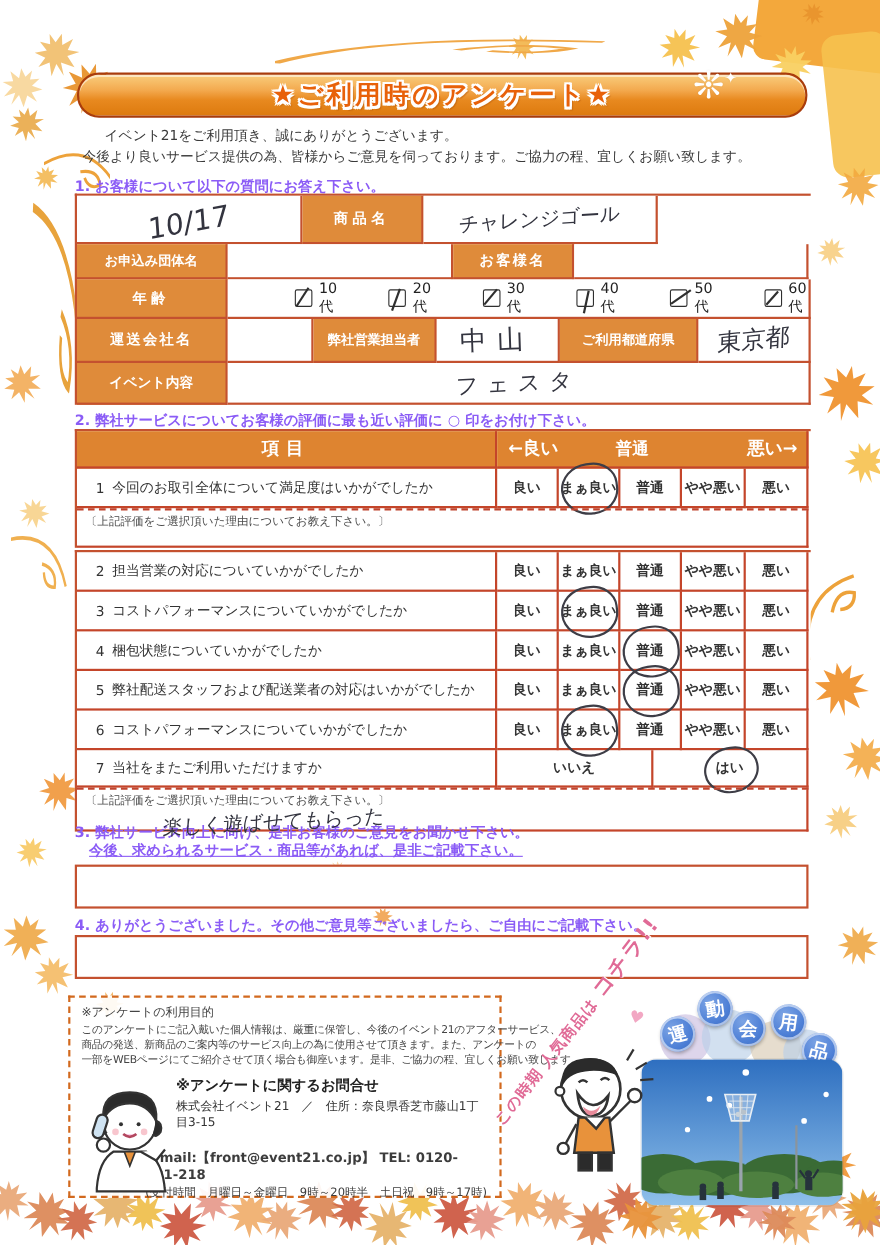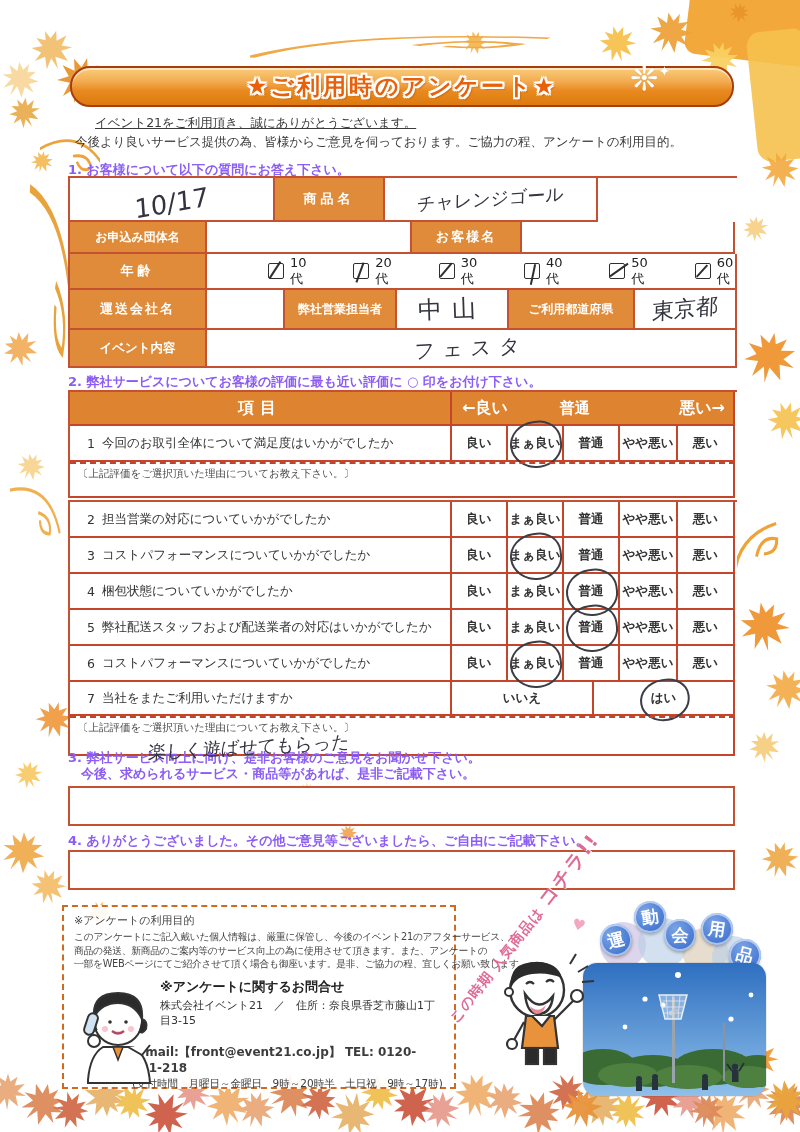--- a/index.html
+++ b/index.html
@@ -23,21 +23,21 @@
     font-size:23px;font-weight:bold;letter-spacing:3px;color:#e8610a;
     text-shadow:-2px -2px 0 #fff,2px -2px 0 #fff,-2px 2px 0 #fff,2px 2px 0 #fff,
       0 -2px 0 #fff,0 2px 0 #fff,-2px 0 0 #fff,2px 0 0 #fff,3px 3px 1px rgba(160,70,0,.35);
   }
   .banner-star{left:630px;top:58px;font-size:34px;color:#fff;z-index:2;
     text-shadow:0 0 2px rgba(0,0,0,.08);}
   .banner-star small{font-size:14px;position:relative;top:-14px;}
 
   
   .intro{left:75px;top:113px;font-size:12.5px;line-height:19px;color:#3a3a3a;}
-  .intro .l1{padding-left:20px;text-decoration:underline;}
+  .intro .l1{padding-left:20px;}
 
   
   .sec-h{font-size:13px;font-weight:bold;color:#8b5cf6;}
 
   
   .tbl{border-top:2px solid #c4512f;border-left:2px solid #c4512f;background:#fff;}
   .trow{display:flex;}
   .cell{box-sizing:border-box;border-right:2px solid #c4512f;border-bottom:2px solid #c4512f;
         display:flex;align-items:center;position:relative;}
   .hdrc{background:#df8b3a;color:#fff;font-weight:bold;justify-content:center;font-size:13px;}
@@ -324,21 +324,21 @@
 
 <div class="content">
 
   <div class="abs banner">
     <span class="banner-title">★ご利用時のアンケート★</span>
   </div>
   <div class="abs banner-star">❊<small>✦</small></div>
 
   <div class="abs intro">
     <div class="l1">イベント21をご利用頂き、誠にありがとうございます。</div>
-    <div>今後より良いサービス提供の為、皆様からご意見を伺っております。ご協力の程、アンケートの利用目的。</div>
+    <div>今後より良いサービス提供の為、皆様からご意見を伺っております。ご協力の程、宜しくお願い致します。</div>
   </div>
 
   <div class="abs sec-h" style="left:68px;top:161px;">1. お客様について以下の質問にお答え下さい。</div>
 
   <div class="abs tbl" style="left:68px;top:176px;width:667px;">
     <div class="trow" style="height:44px;">
       <div class="cell valc" style="width:205px;">
         <span class="hand" style="font-size:26px;transform:rotate(-10deg) skewX(-6deg);position:relative;top:4px;">10/17</span>
       </div>
       <div class="cell hdrc sp4" style="width:110px;">商品名</div>
@@ -504,21 +504,21 @@
     <div class="trow" style="height:40px;">
       <div class="cell reasonrow" style="width:665px;">
         <span class="reasonlabel">〔上記評価をご選択頂いた理由についてお教え下さい。〕</span>
         <span class="hand" style="font-size:18px;margin-left:70px;transform:rotate(-3deg) skewX(-6deg);">楽しく遊ばせてもらった</span>
       </div>
     </div>
   </div>
 
   <div class="abs sec-h" style="left:68px;top:750px;line-height:16px;">
     <div>3. 弊社サービス向上に向け、是非お客様のご意見をお聞かせ下さい。</div>
-    <div style="padding-left:13px;">今後、求められるサービス・商品等があれば、是非ご記載下さい。</div>
+    <div style="padding-left:13px;text-decoration:underline;">今後、求められるサービス・商品等があれば、是非ご記載下さい。</div>
   </div>
   <div class="abs freebox" style="left:68px;top:786px;width:663px;height:36px;"></div>
 
   <div class="abs sec-h" style="left:68px;top:832px;">4. ありがとうございました。その他ご意見等ございましたら、ご自由にご記載下さい。</div>
   <div class="abs freebox" style="left:68px;top:850px;width:663px;height:36px;"></div>
 
   <div class="abs footbox">
     <div class="fp-title">※アンケートの利用目的</div>
     <div class="fp-line">このアンケートにご記入戴いた個人情報は、厳重に保管し、今後のイベント21のアフターサービス、</div>
     <div class="fp-line">商品の発送、新商品のご案内等のサービス向上の為に使用させて頂きます。また、アンケートの</div>

